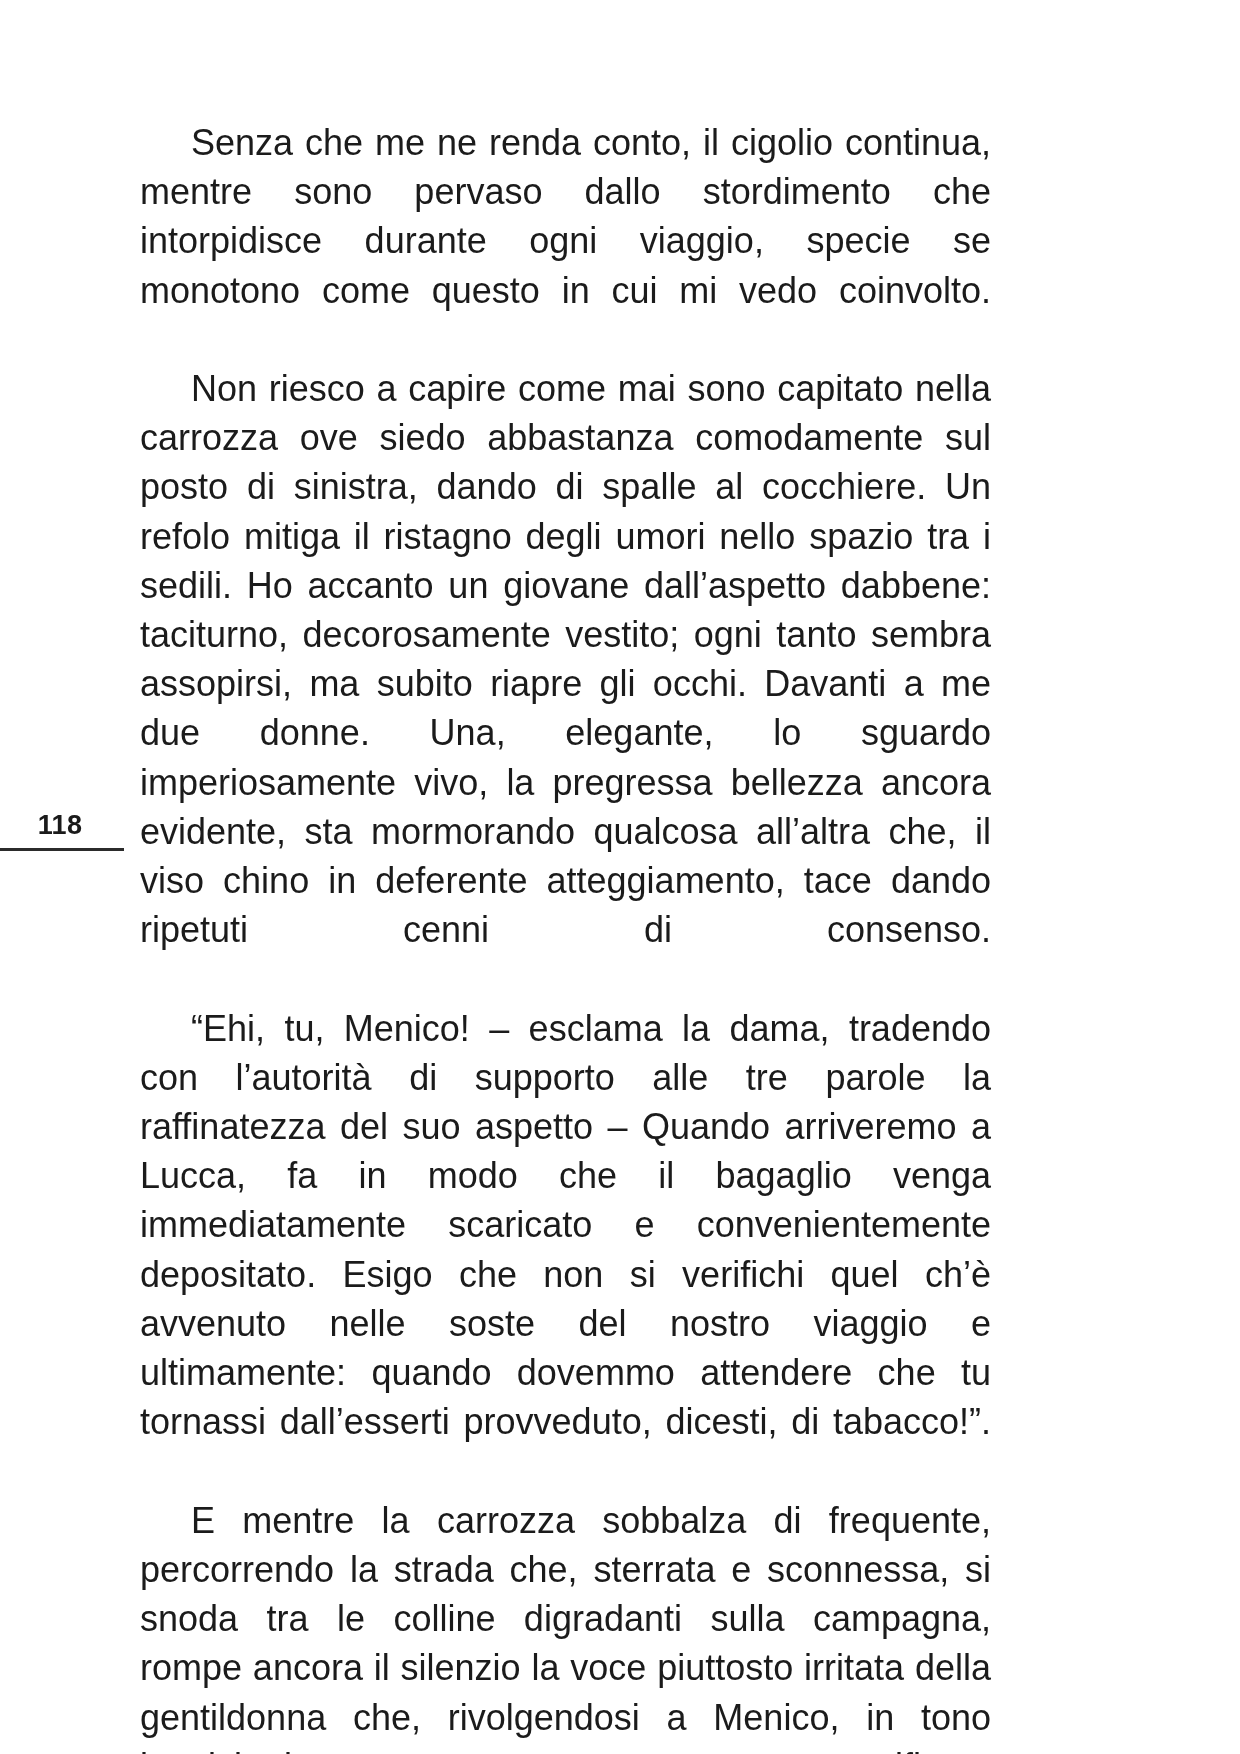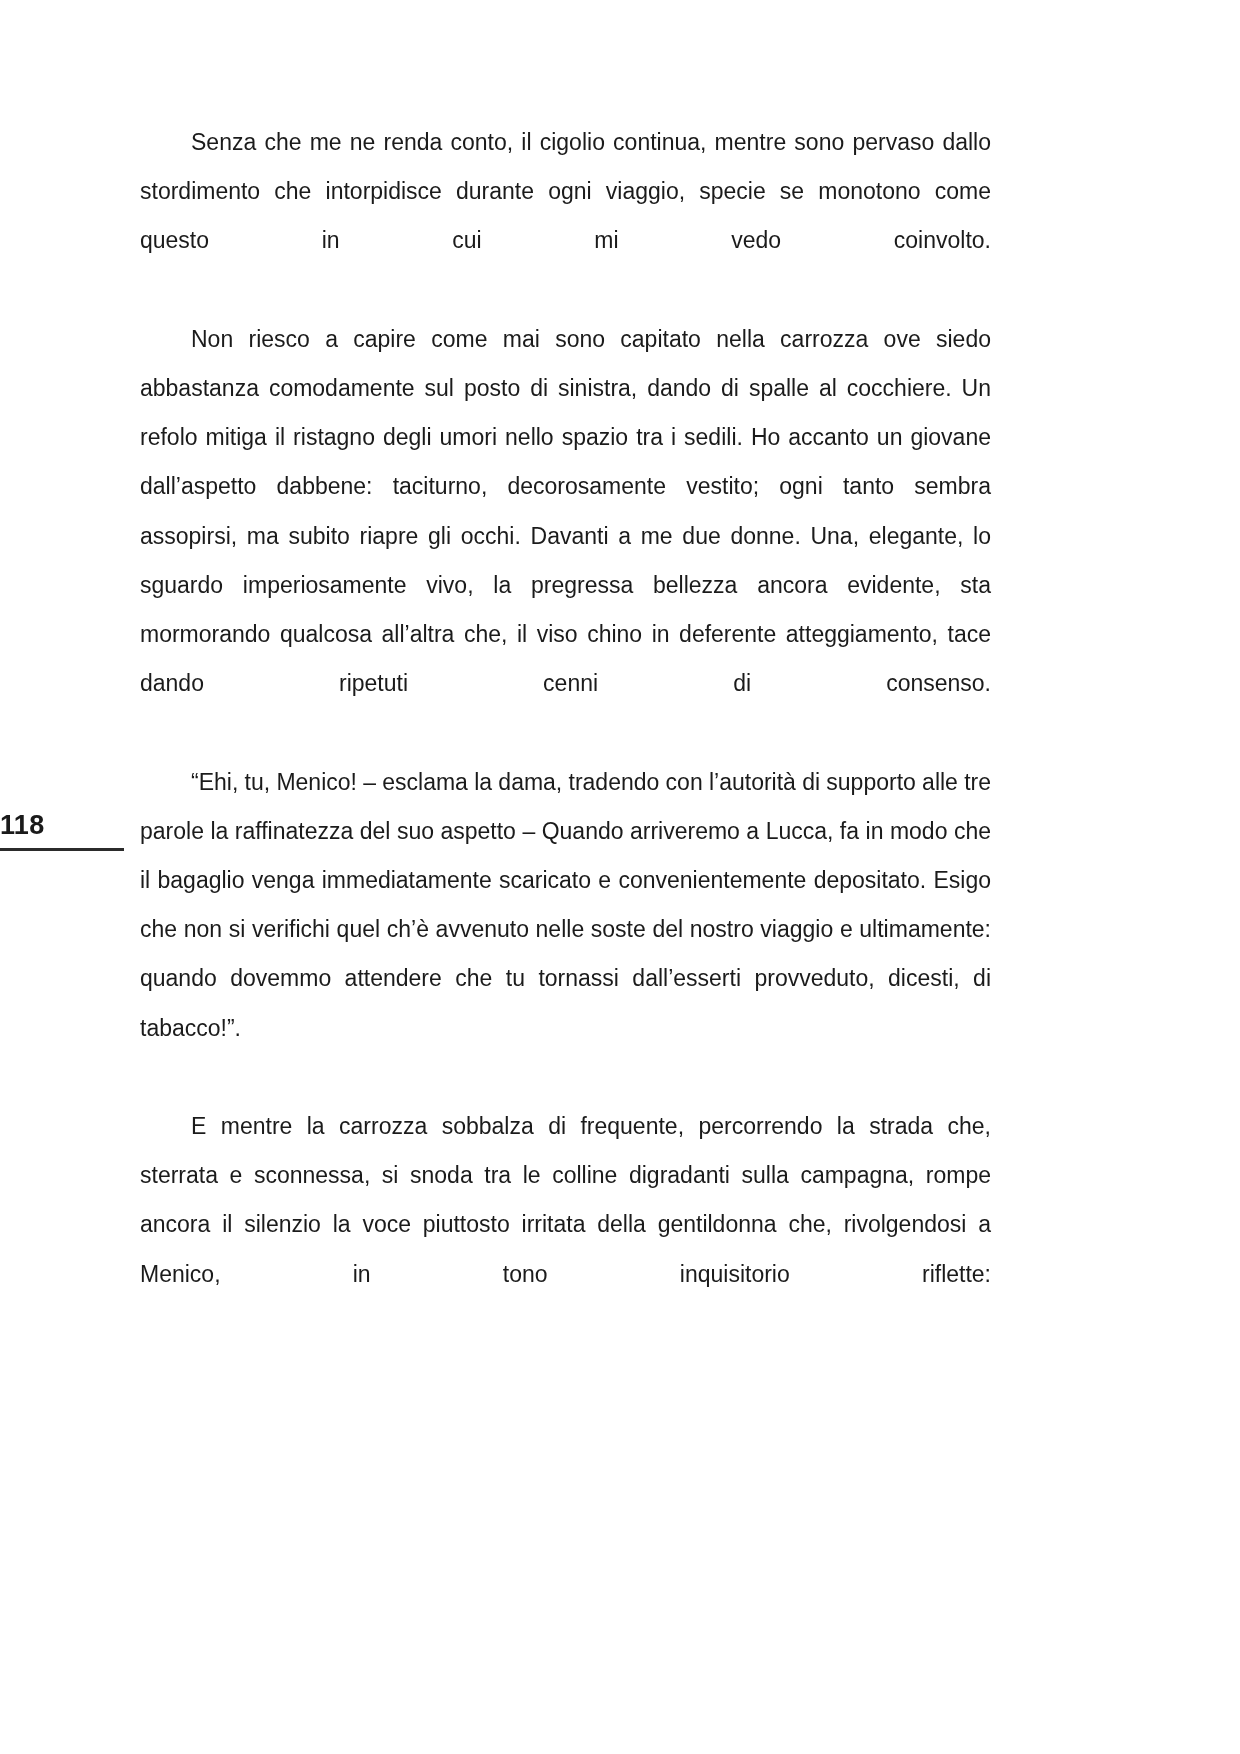--- a/index.html
+++ b/index.html
@@ -24,21 +24,21 @@
     top: 812px;
     width: 124px;
   }
 
   .folio-number {
     font-family: "Liberation Sans", sans-serif;
     font-weight: bold;
     font-size: 27px;
     line-height: 1;
     color: #1a1a1a;
-    text-align: left;
+    text-align: center;
     padding-right: 4px;
     letter-spacing: 0.3px;
   }
 
   .folio-rule {
     margin-top: 9px;
     width: 124px;
     height: 3px;
     background: #2b2b2b;
   }
@@ -47,21 +47,21 @@
   .text-column {
     position: absolute;
     left: 140px;
     top: 118px;
     width: 851px;
   }
 
   .para {
     margin: 0;
     font-family: "Liberation Sans", sans-serif;
-    font-size: 23px;
+    font-size: 36px;
     line-height: 49.2px;
     color: #1b1b1b;
     text-align: justify;
     text-justify: inter-word;
     text-indent: 51px;
     -webkit-hyphens: none;
     hyphens: none;
     word-spacing: -0.2px;
     
     transform-origin: left top;

